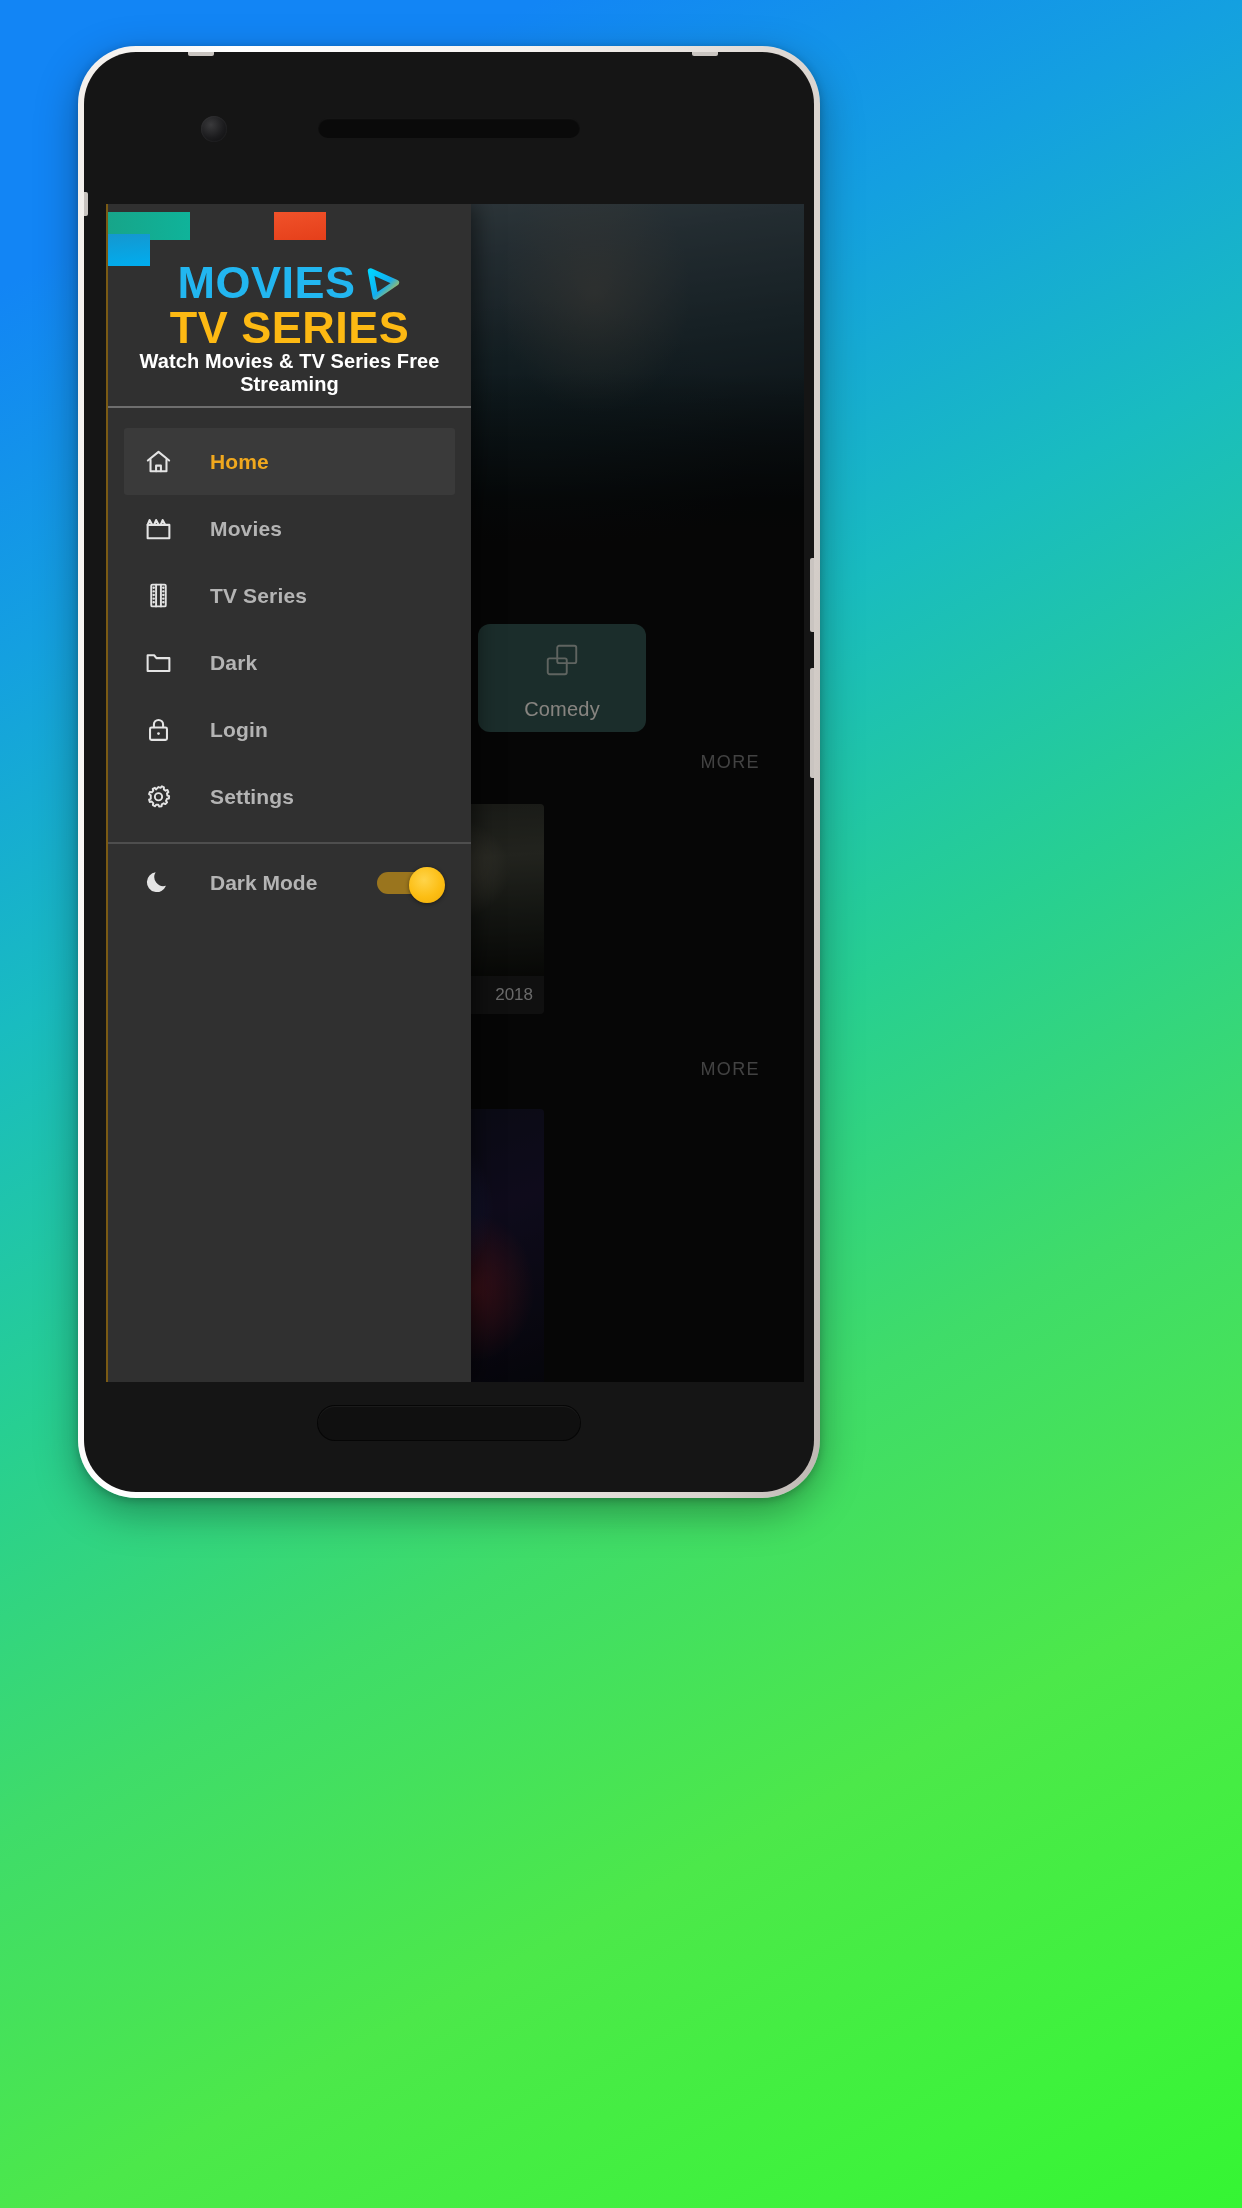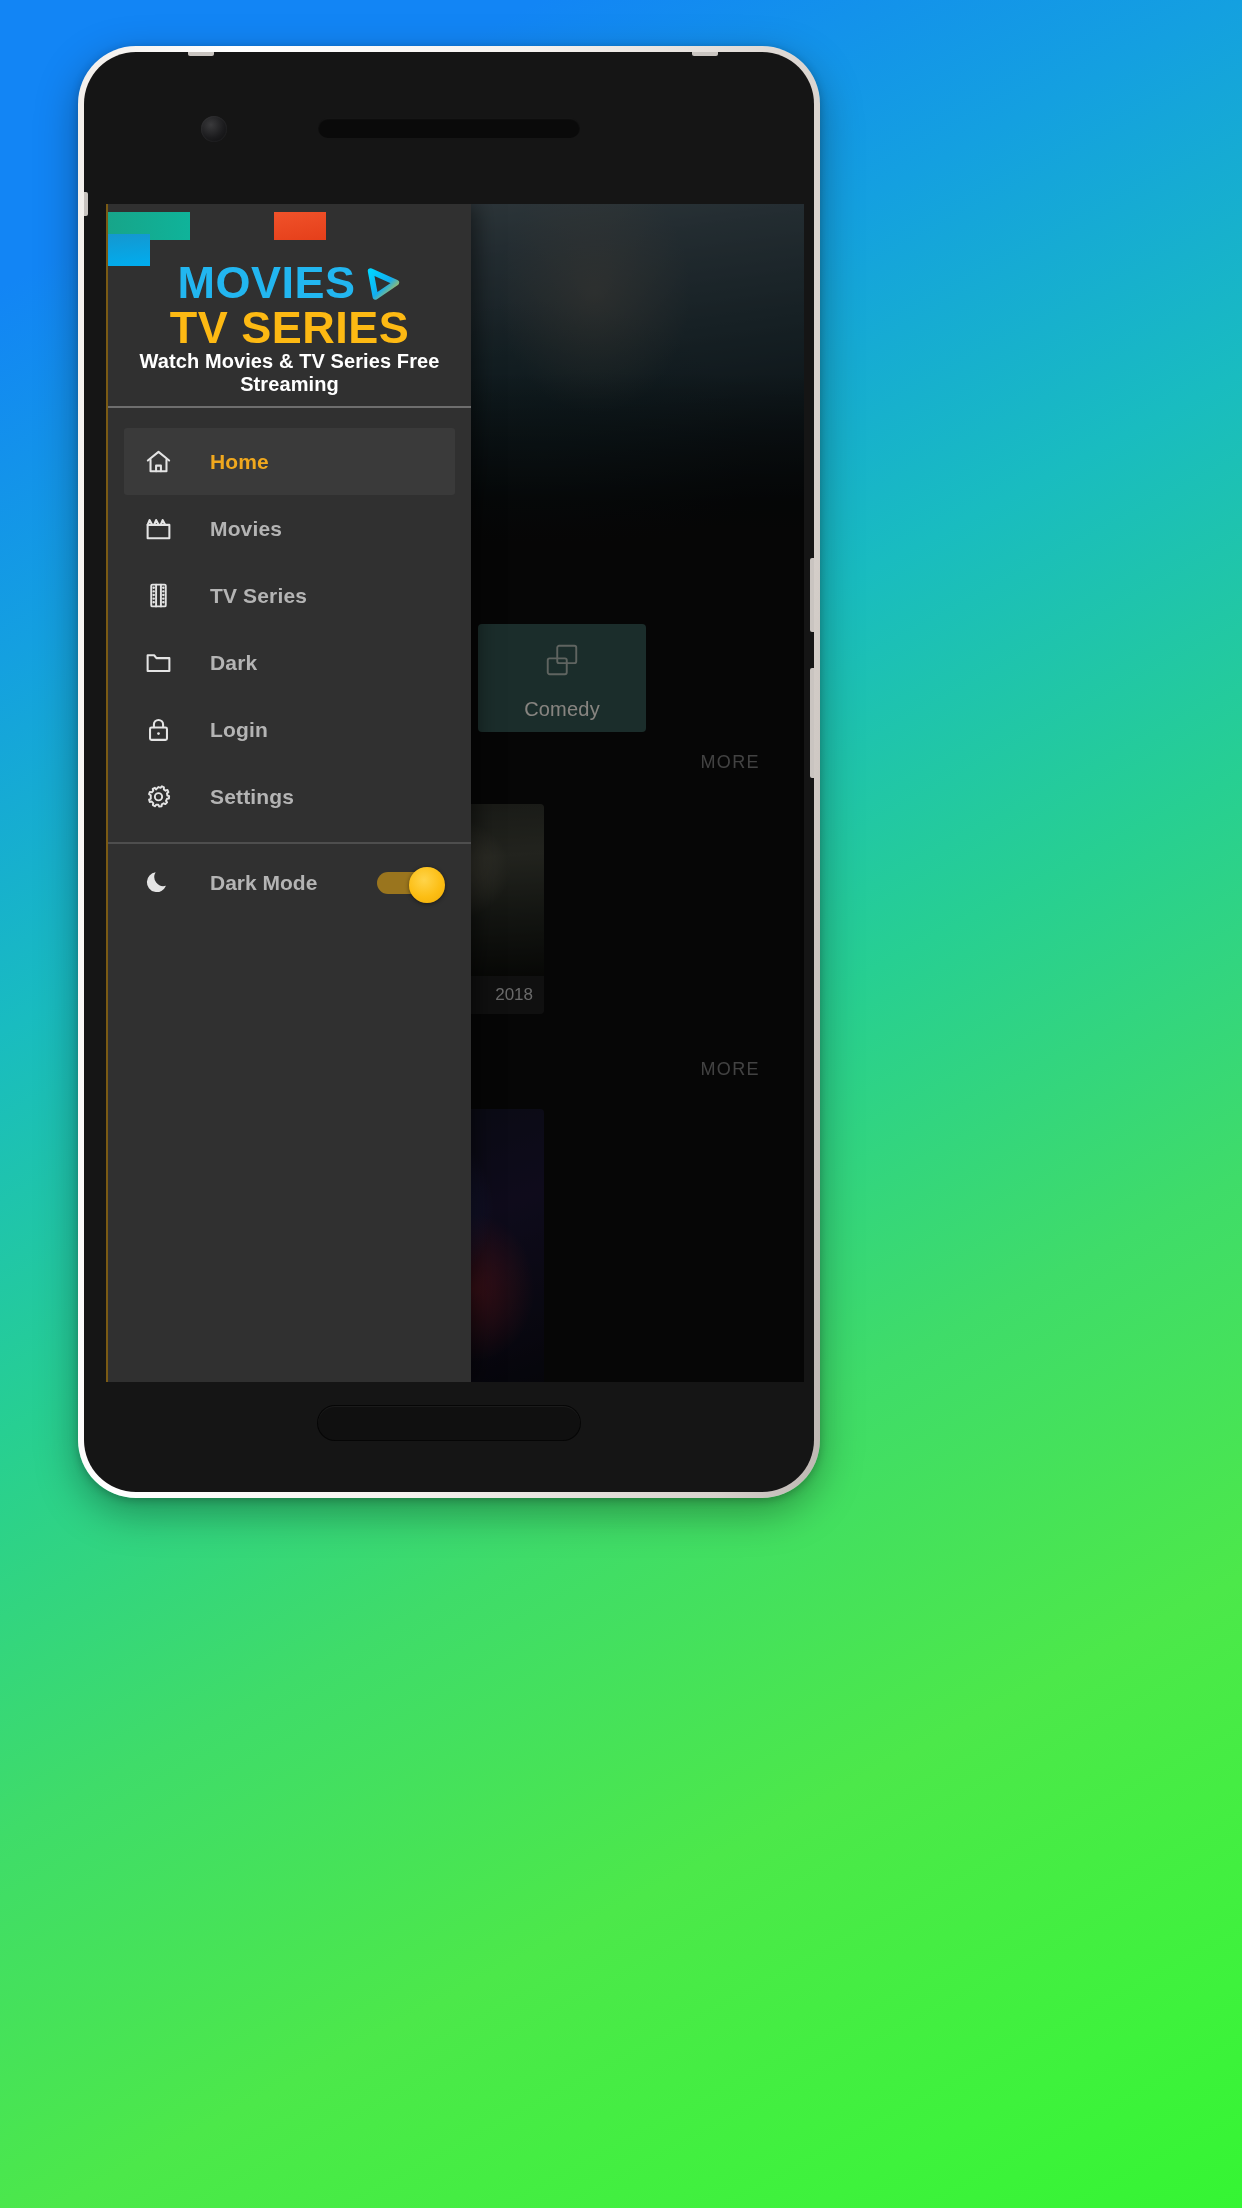--- a/index.html
+++ b/index.html
@@ -101,21 +101,21 @@
     content:""; position:absolute; inset:0;
     background:linear-gradient(to bottom, rgba(0,0,0,0) 50%, rgba(8,8,8,.8) 88%, #0c0c0c 100%);
   }
 
   
   #genre-row {
     position:absolute; left:0; top:420px; width:100%; height:108px;
     display:flex; gap:13px; padding-left:10px;
   }
   .genre-tile {
-    width:168px; height:108px; border-radius:4px;
+    width:168px; height:108px; border-radius:12px;
     position:relative; flex:none;
     display:flex; align-items:flex-end; justify-content:center;
     padding-bottom:11px;
     overflow:hidden;
   }
   .genre-tile .g-label {
     font-size:20px; font-weight:400; color:#e8e3dd;
     letter-spacing:.2px; white-space:nowrap;
   }
   .genre-tile .g-icon {

